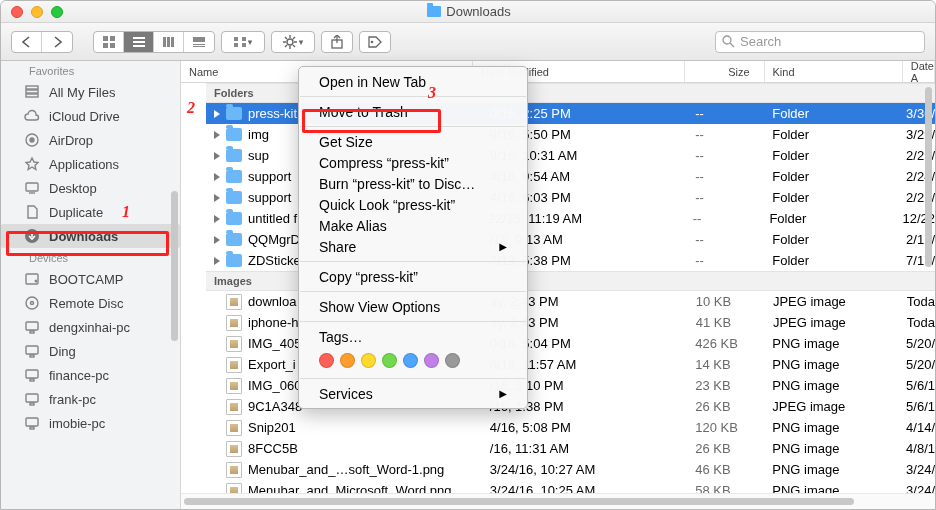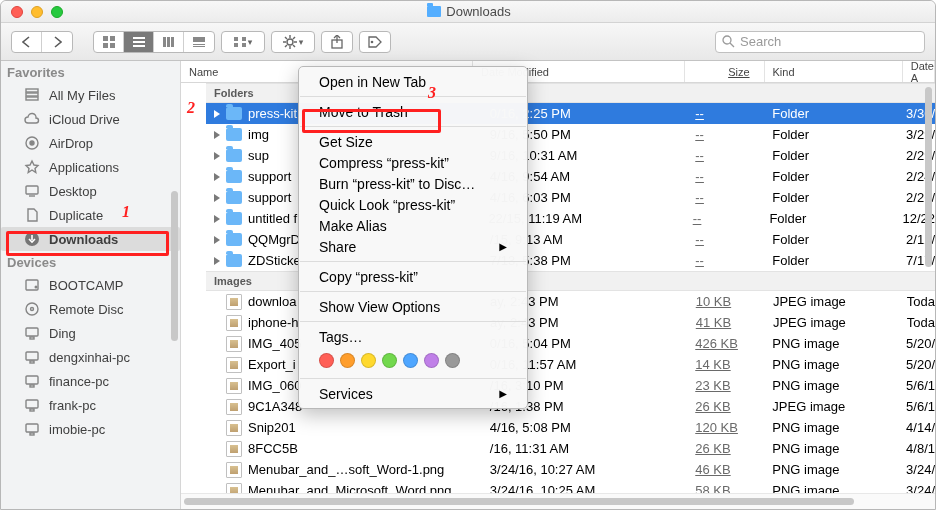--- a/index.html
+++ b/index.html
@@ -23,30 +23,30 @@
 .seg { display:flex; border:1px solid #b8b8b8; border-radius:4px; overflow:hidden; background:#fff; height:22px; }
 .seg .btn { width:30px; display:flex; align-items:center; justify-content:center; border-right:1px solid #cfcfcf; color:#5a5a5a; }
 .seg .btn:last-child { border-right:none; }
 .seg .btn.active { background:#7a7a7a; color:#fff; }
 .gap6{width:6px}.gap20{width:20px}
 .search { margin-left:auto; height:22px; width:210px; border:1px solid #c0c0c0; border-radius:4px; display:flex; align-items:center; padding:0 6px; color:#9a9a9a; font-size:13px; gap:5px; background:#fff; }
 
 
 .body { flex:1; display:flex; overflow:hidden; }
 .sidebar { width:180px; background:#f2f3f4; border-right:1px solid #d6d6d6; overflow:hidden; font-size:13px; color:#4f4f4f; position:relative; }
-.sb-head { font-size:13px; color:#8a8a8a; font-weight:700; padding:4px 6px 3px; text-transform:none; }
+.sb-head { font-size:11px; color:#8a8a8a; font-weight:400; padding:4px 28px 3px; text-transform:none; }
 .sb-item { display:flex; align-items:center; gap:8px; height:24px; padding:0 10px 0 22px; color:#3f3f3f; white-space:nowrap; overflow:hidden; }
 .sb-item.selected { background:#dcdcdc; font-weight:600; border-radius:2px; }
 .sb-icon { width:18px; height:18px; display:flex; align-items:center; justify-content:center; color:#808080; }
 
 
 .content { flex:1; display:flex; flex-direction:column; position:relative; overflow:hidden;justify-content:space-between; }
 .cols { height:22px; border-bottom:1px solid #d7d7d7; background:#fff; display:flex; font-size:11px; color:#444; align-items:center; }
 .col { border-right:1px solid #e3e3e3; padding-left:8px; height:100%; display:flex; align-items:center; }
-.c-name{width:296px}.c-date{width:215px}.c-size{width:80px; justify-content:flex-end; padding-right:14px;text-decoration:underline;}.c-kind{width:140px}.c-datea{flex:1}
+.c-name{width:296px}.c-date{width:215px}.c-size{width:80px; justify-content:flex-end; padding-right:14px;}.c-kind{width:140px}.c-datea{flex:1}
 
 .rows { flex:1; overflow:hidden; position:relative;margin-left:25px; }
 .group-head { height:20px; background:#f1f1f1; border-top:1px solid #e3e3e3; border-bottom:1px solid #e3e3e3; font-size:11px; color:#5a5a5a; display:flex; align-items:center; padding-left:8px; font-weight:600; }
 .row { height:21px; display:flex; align-items:center; font-size:13px; color:#000; }
 .row .c-name { display:flex; align-items:center; gap:6px; padding-left:22px; }
 .row.selected { background:#2f7bde; color:#fff; }
 .row .c-size { color:#6a6a6a; }
 .row.selected .c-size { color:#fff; }
 .ficon-f { width:16px; height:13px; background:#6bb7f8; border-radius:2px; position:relative; flex-shrink:0; }
 .ficon-f:before{content:"";position:absolute;top:-3px;left:0;width:7px;height:3px;background:#6bb7f8;border-radius:2px 2px 0 0;}
@@ -280,30 +280,30 @@
             </span>
             <span>Remote Disc</span>
           </div>
           <div class="sb-item">
             <span class="sb-icon">
               <svg width="16" height="16" fill="none" stroke="#858585" stroke-width="1.4">
                 <rect x="2" y="3" width="12" height="8" rx="1"></rect>
                 <rect x="6" y="12" width="4" height="2"></rect>
               </svg>
             </span>
-            <span>Ding</span>
+            <span>dengxinhai-pc</span>
           </div>
           <div class="sb-item">
             <span class="sb-icon">
               <svg width="16" height="16" fill="none" stroke="#858585" stroke-width="1.4">
                 <rect x="2" y="3" width="12" height="8" rx="1"></rect>
                 <rect x="6" y="12" width="4" height="2"></rect>
               </svg>
             </span>
-            <span>dengxinhai-pc</span>
+            <span>Ding</span>
           </div>
           <div class="sb-item">
             <span class="sb-icon">
               <svg width="16" height="16" fill="none" stroke="#858585" stroke-width="1.4">
                 <rect x="2" y="3" width="12" height="8" rx="1"></rect>
                 <rect x="6" y="12" width="4" height="2"></rect>
               </svg>
             </span>
             <span>finance-pc</span>
           </div>

